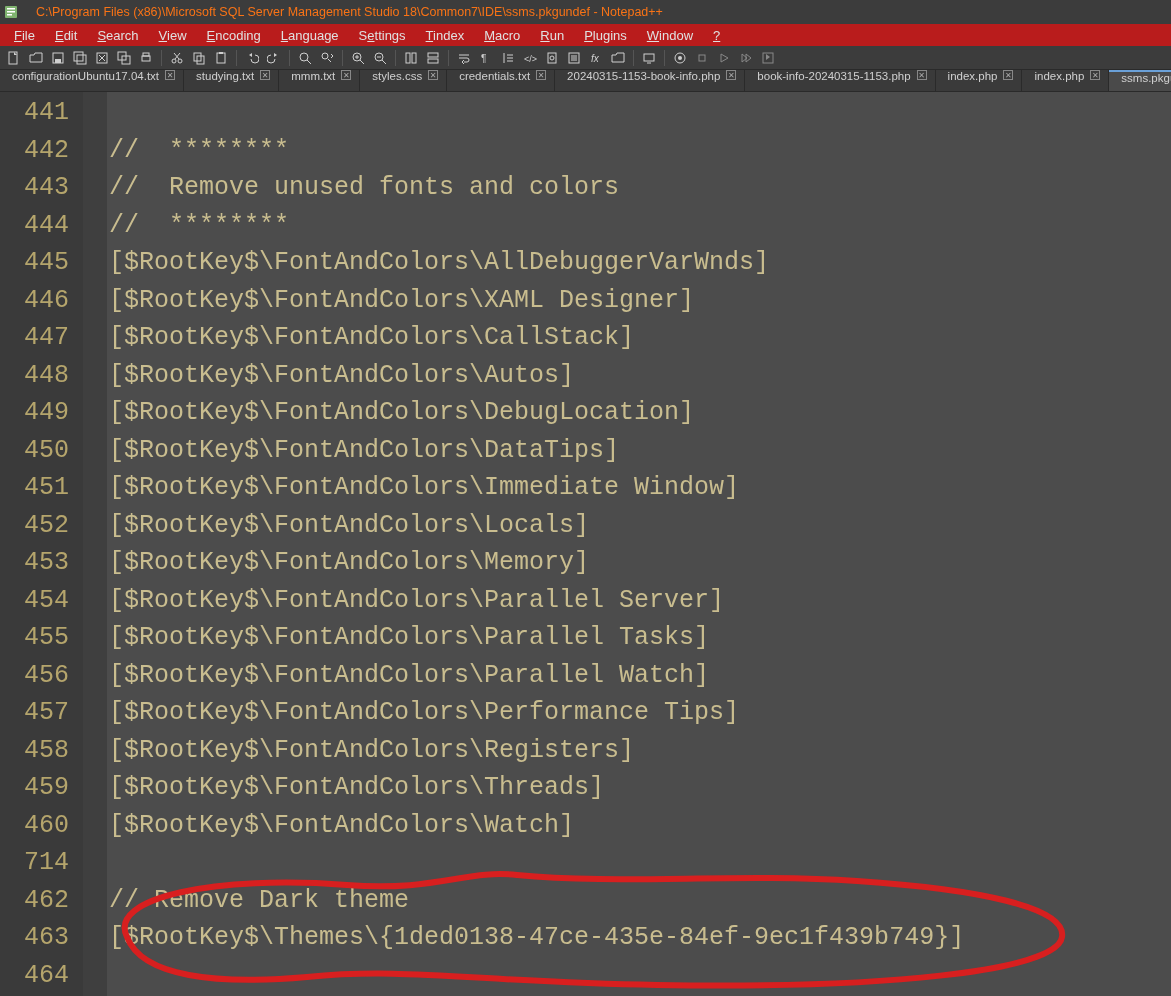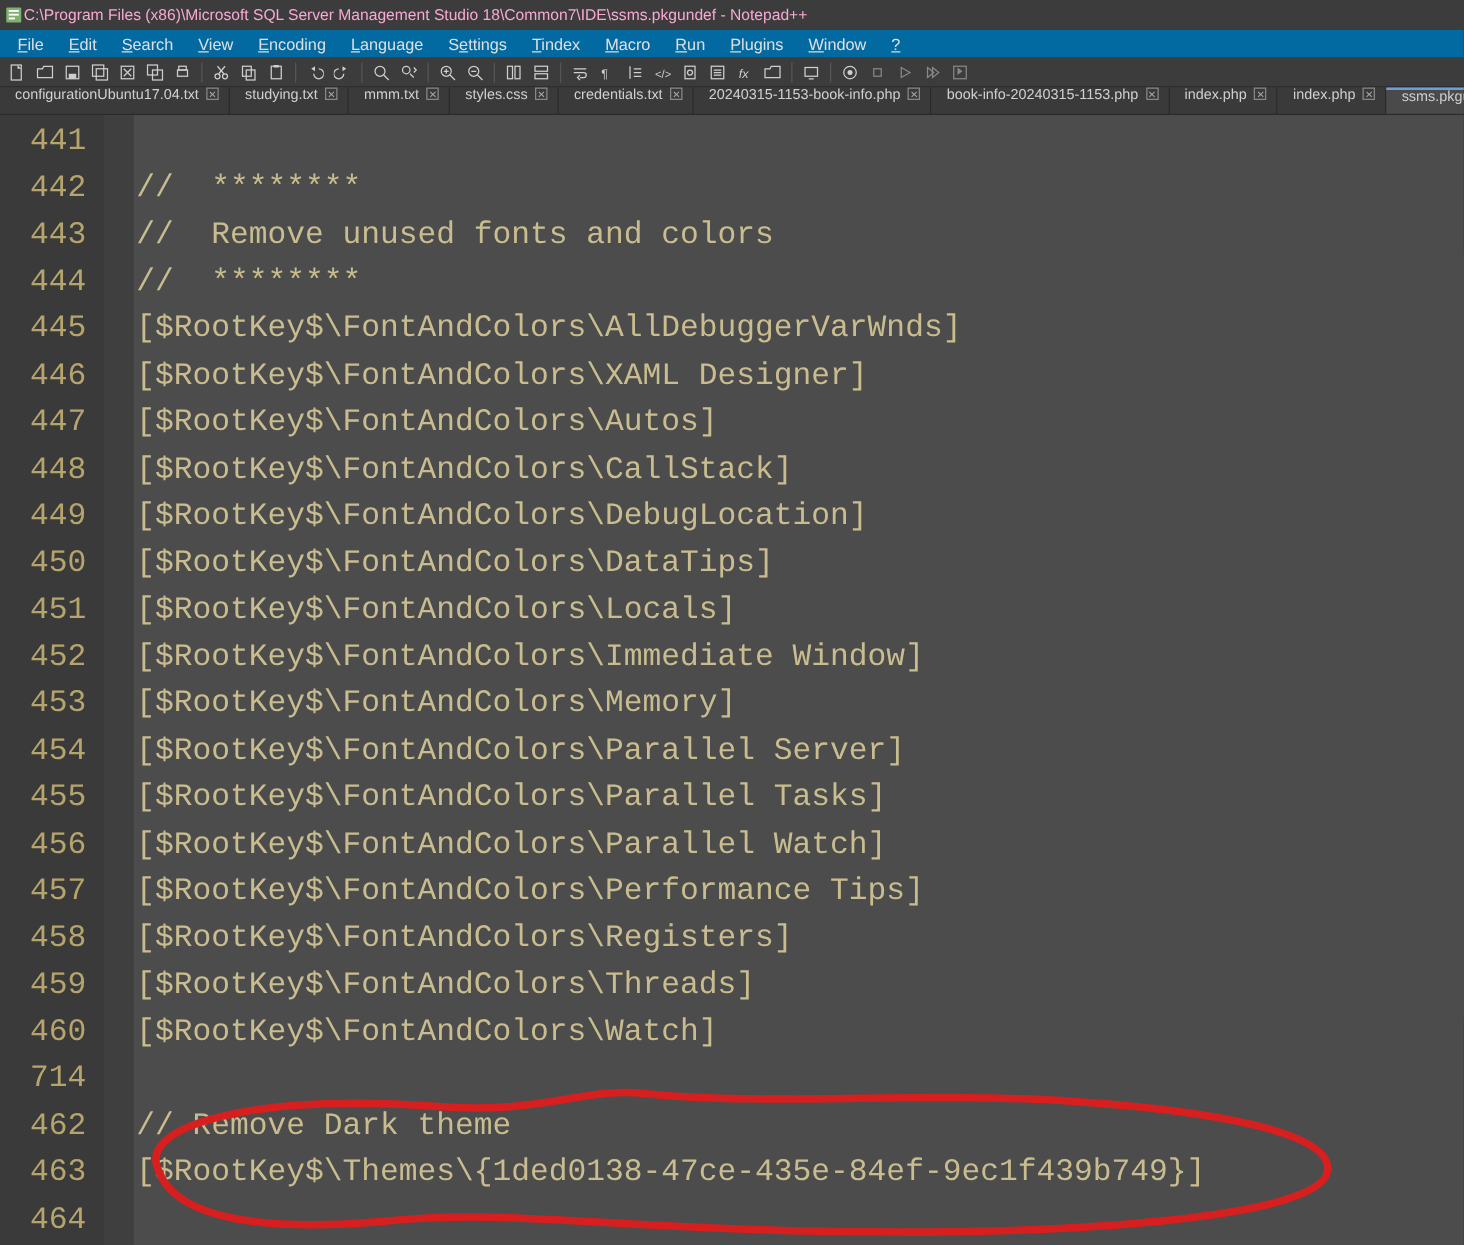--- a/index.html
+++ b/index.html
@@ -13,32 +13,32 @@
   }
 
   
   .title-bar {
     height: 22px;
     background: #3c3c3c;
     display: flex;
     align-items: center;
     padding: 12px 4px;
     font-size: 12.5px;
-    color: #f9a8d4;
-    gap: 1px;
+    color: #f97316;
+    gap: 18px;
   }
   .app-icon {
     width: 14px; height: 14px;
     display: inline-flex; align-items:center; justify-content:center;
   }
 
   
   .menu-bar {
     height: 22px;
-    background: #0369a1;
+    background: #b91c1c;
     display: flex;
     align-items: center;
     padding: 0 4px;
     gap: 0;
   }
   .menu-item {
     padding: 2px 10px;
     font-size: 13px;
     color: #e0e0e0;
     cursor: default;
@@ -448,26 +448,26 @@
                C 960 105, 780 122, 560 118
                C 380 115, 310 100, 210 110
                C 120 118, 45 110, 30 70 Z" fill="none" stroke="#d81f1f" stroke-width="6" stroke-linejoin="round"></path>
     </svg>
   <div class="line"></div>
       <div class="line">//  ********</div>
       <div class="line">//  Remove unused fonts and colors</div>
       <div class="line">//  ********</div>
       <div class="line">[$RootKey$\FontAndColors\AllDebuggerVarWnds]</div>
       <div class="line">[$RootKey$\FontAndColors\XAML Designer]</div>
+      <div class="line">[$RootKey$\FontAndColors\CallStack]</div>
       <div class="line">[$RootKey$\FontAndColors\Autos]</div>
-      <div class="line">[$RootKey$\FontAndColors\CallStack]</div>
       <div class="line">[$RootKey$\FontAndColors\DebugLocation]</div>
       <div class="line">[$RootKey$\FontAndColors\DataTips]</div>
+      <div class="line">[$RootKey$\FontAndColors\Immediate Window]</div>
       <div class="line">[$RootKey$\FontAndColors\Locals]</div>
-      <div class="line">[$RootKey$\FontAndColors\Immediate Window]</div>
       <div class="line">[$RootKey$\FontAndColors\Memory]</div>
       <div class="line">[$RootKey$\FontAndColors\Parallel Server]</div>
       <div class="line">[$RootKey$\FontAndColors\Parallel Tasks]</div>
       <div class="line">[$RootKey$\FontAndColors\Parallel Watch]</div>
       <div class="line">[$RootKey$\FontAndColors\Performance Tips]</div>
       <div class="line">[$RootKey$\FontAndColors\Registers]</div>
       <div class="line">[$RootKey$\FontAndColors\Threads]</div>
       <div class="line">[$RootKey$\FontAndColors\Watch]</div>
       <div class="line"></div>
       <div class="line">// Remove Dark theme</div>

